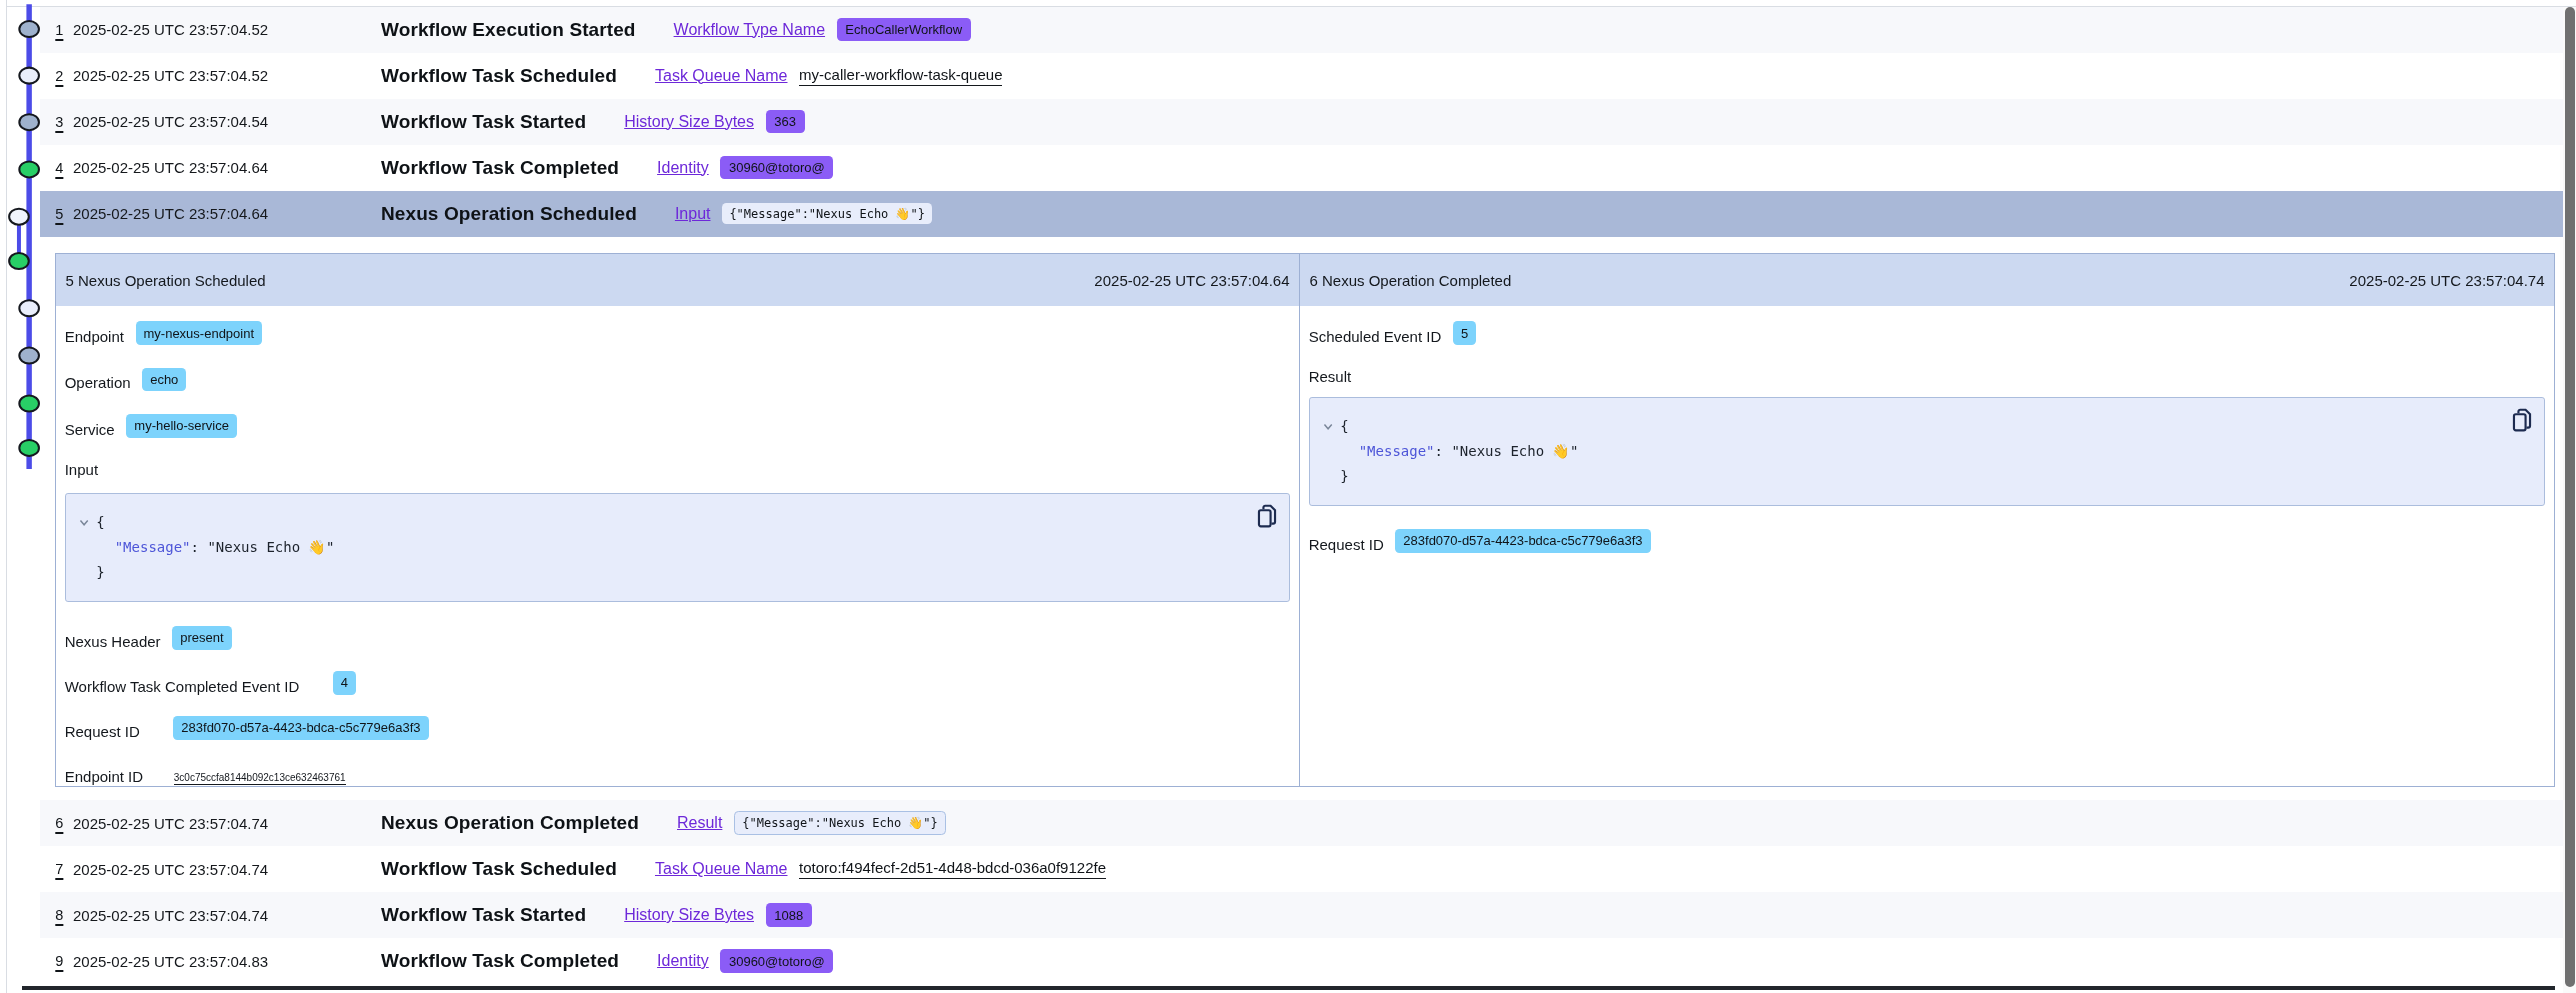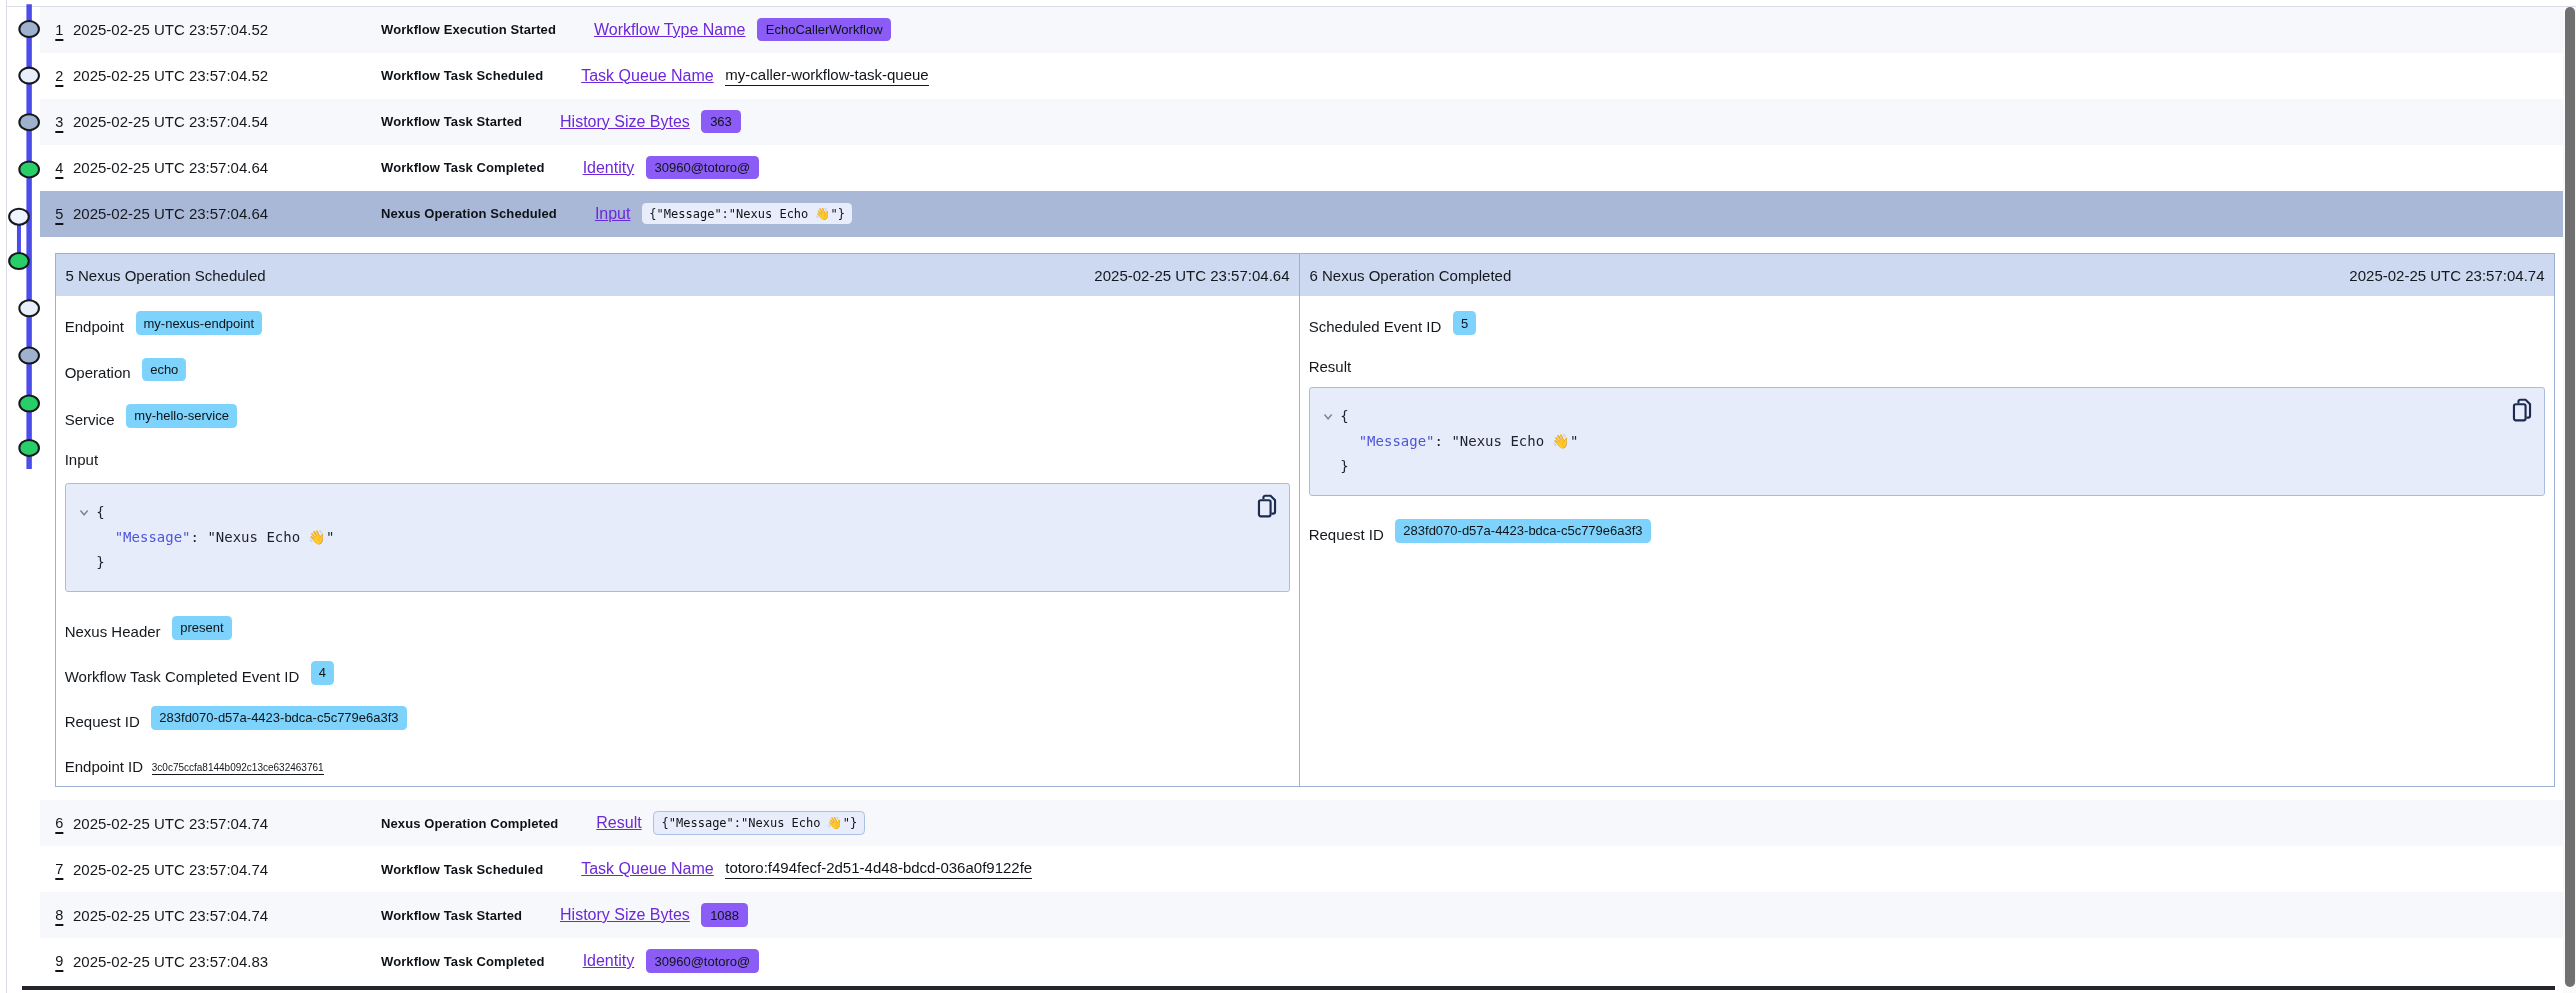--- a/index.html
+++ b/index.html
@@ -22,54 +22,54 @@
 
   
   .rows-top    { position:absolute; left:40px; top:6.5px;    width:2523px; }
   .rows-bottom { position:absolute; left:40px; top:800px; width:2523px; }
   .row { height:46px; display:flex; align-items:center; }
   .row.alt      { background:#f7f8fb; }
   .row.selected { background:#a9b8d7; }
   .row-num  { width:33px; padding-left:15.3px; font-size:14.5px; color:#101418; flex:none; }
   .row-num span { text-decoration:underline; text-decoration-thickness:1.5px; text-underline-offset:3.6px; }
   .row-time { width:308px; font-size:15px; color:#15181c; flex:none; }
-  .row-type { font-size:13px; font-weight:700; color:#0e1216; letter-spacing:0.1px; }
+  .row-type { font-size:19px; font-weight:700; color:#0e1216; letter-spacing:0.1px; }
   .row-label{ margin-left:38px; font-size:16px; color:#6d28d9;text-decoration:underline; }
   .row-badge{ margin-left:11.6px; background:#8b5cf6; border-radius:4.4px; padding:4.4px 8.7px; font-size:13px; color:#101418; white-space:nowrap; }
   .row-badge.code { font-family:"DejaVu Sans Mono", monospace; font-size:12px; background:#e8edfb; padding:3.6px 7.3px; }
   .row-badge.code.bordered { border:1.5px solid #a9c0e4; }
   .row-link { margin-left:11.6px; font-size:15px; color:#101418; border-bottom:1.8px solid #14181d; padding-bottom:2px; white-space:nowrap; }
 
   
   .panel { position:absolute; left:55px; top:253px; width:2500px; height:534px;
            border:1.5px solid #9db0d4; background:#ffffff; display:flex; }
   .pane  { height:100%; }
   .pane.left  { width:1244px; border-right:1.5px solid #9db0d4; flex:none; }
   .pane.right { flex:1; }
-  .pane-header { height:42px; background:#ccd9f1; display:flex; justify-content:space-between;
+  .pane-header { height:52px; background:#ccd9f1; display:flex; justify-content:space-between;
                  align-items:center; padding:0 9.5px; font-size:15px; color:#14181d; }
   .pane-body { padding:0 8.7px; }
   .field { display:flex; align-items:flex-end; height:26px; font-size:15px; }
   .field-badge { margin-left:11.6px; background:#7dd3fc; border-radius:4.4px; padding:4.4px 8px; font-size:13px; color:#101418; white-space:nowrap; }
   .plain-label { font-size:15px; height:19px; }
   .field-link { margin-left:8.7px; font-size:10px; border-bottom:1.8px solid #14181d; padding-bottom:0.7px; }
 
   .json-block { position:relative; background:#e7ecfb; border:1.5px solid #abbddd; border-radius:2.9px;
                 padding:16px 13px; font-family:"DejaVu Sans Mono", monospace; font-size:14px;
                 line-height:25px; color:#1d232c; height:109px; }
   .json-line { display:flex; align-items:center; }
   .json-line .chev { width:17.5px; color:#7a8699; flex:none; display:flex; align-items:center; }
   .json-line.l2 { padding-left:36px; }
   .json-line.l3 { padding-left:17.5px; }
   .jkey { color:#4d55d8; }
   .copy-btn { position:absolute; top:10.2px; right:11.6px; width:22px; height:25px; }
 
   
   .mt18{margin-top:13px;} .mt28{margin-top:20.4px;} .mt32{margin-top:23px;}
-  .mt14{margin-top:10.2px;} .mt30{margin-top:22px;} .mt26{margin-top:19px;}
+  .mt14{margin-top:10.2px;} .mt30{margin-top:22px;} .mt26{margin-top:19px;gap:22px;}
 
   .bottom-bar { position:absolute; left:22px; top:986px; width:2533px; height:4.4px; background:#22262c; }
 </style>
 </head>
 <body>
 
 <div class="edge-left"></div>
 <div class="edge-top"></div>
 
 <svg class="timeline" width="51" height="509" viewBox="0 0 70 700">

